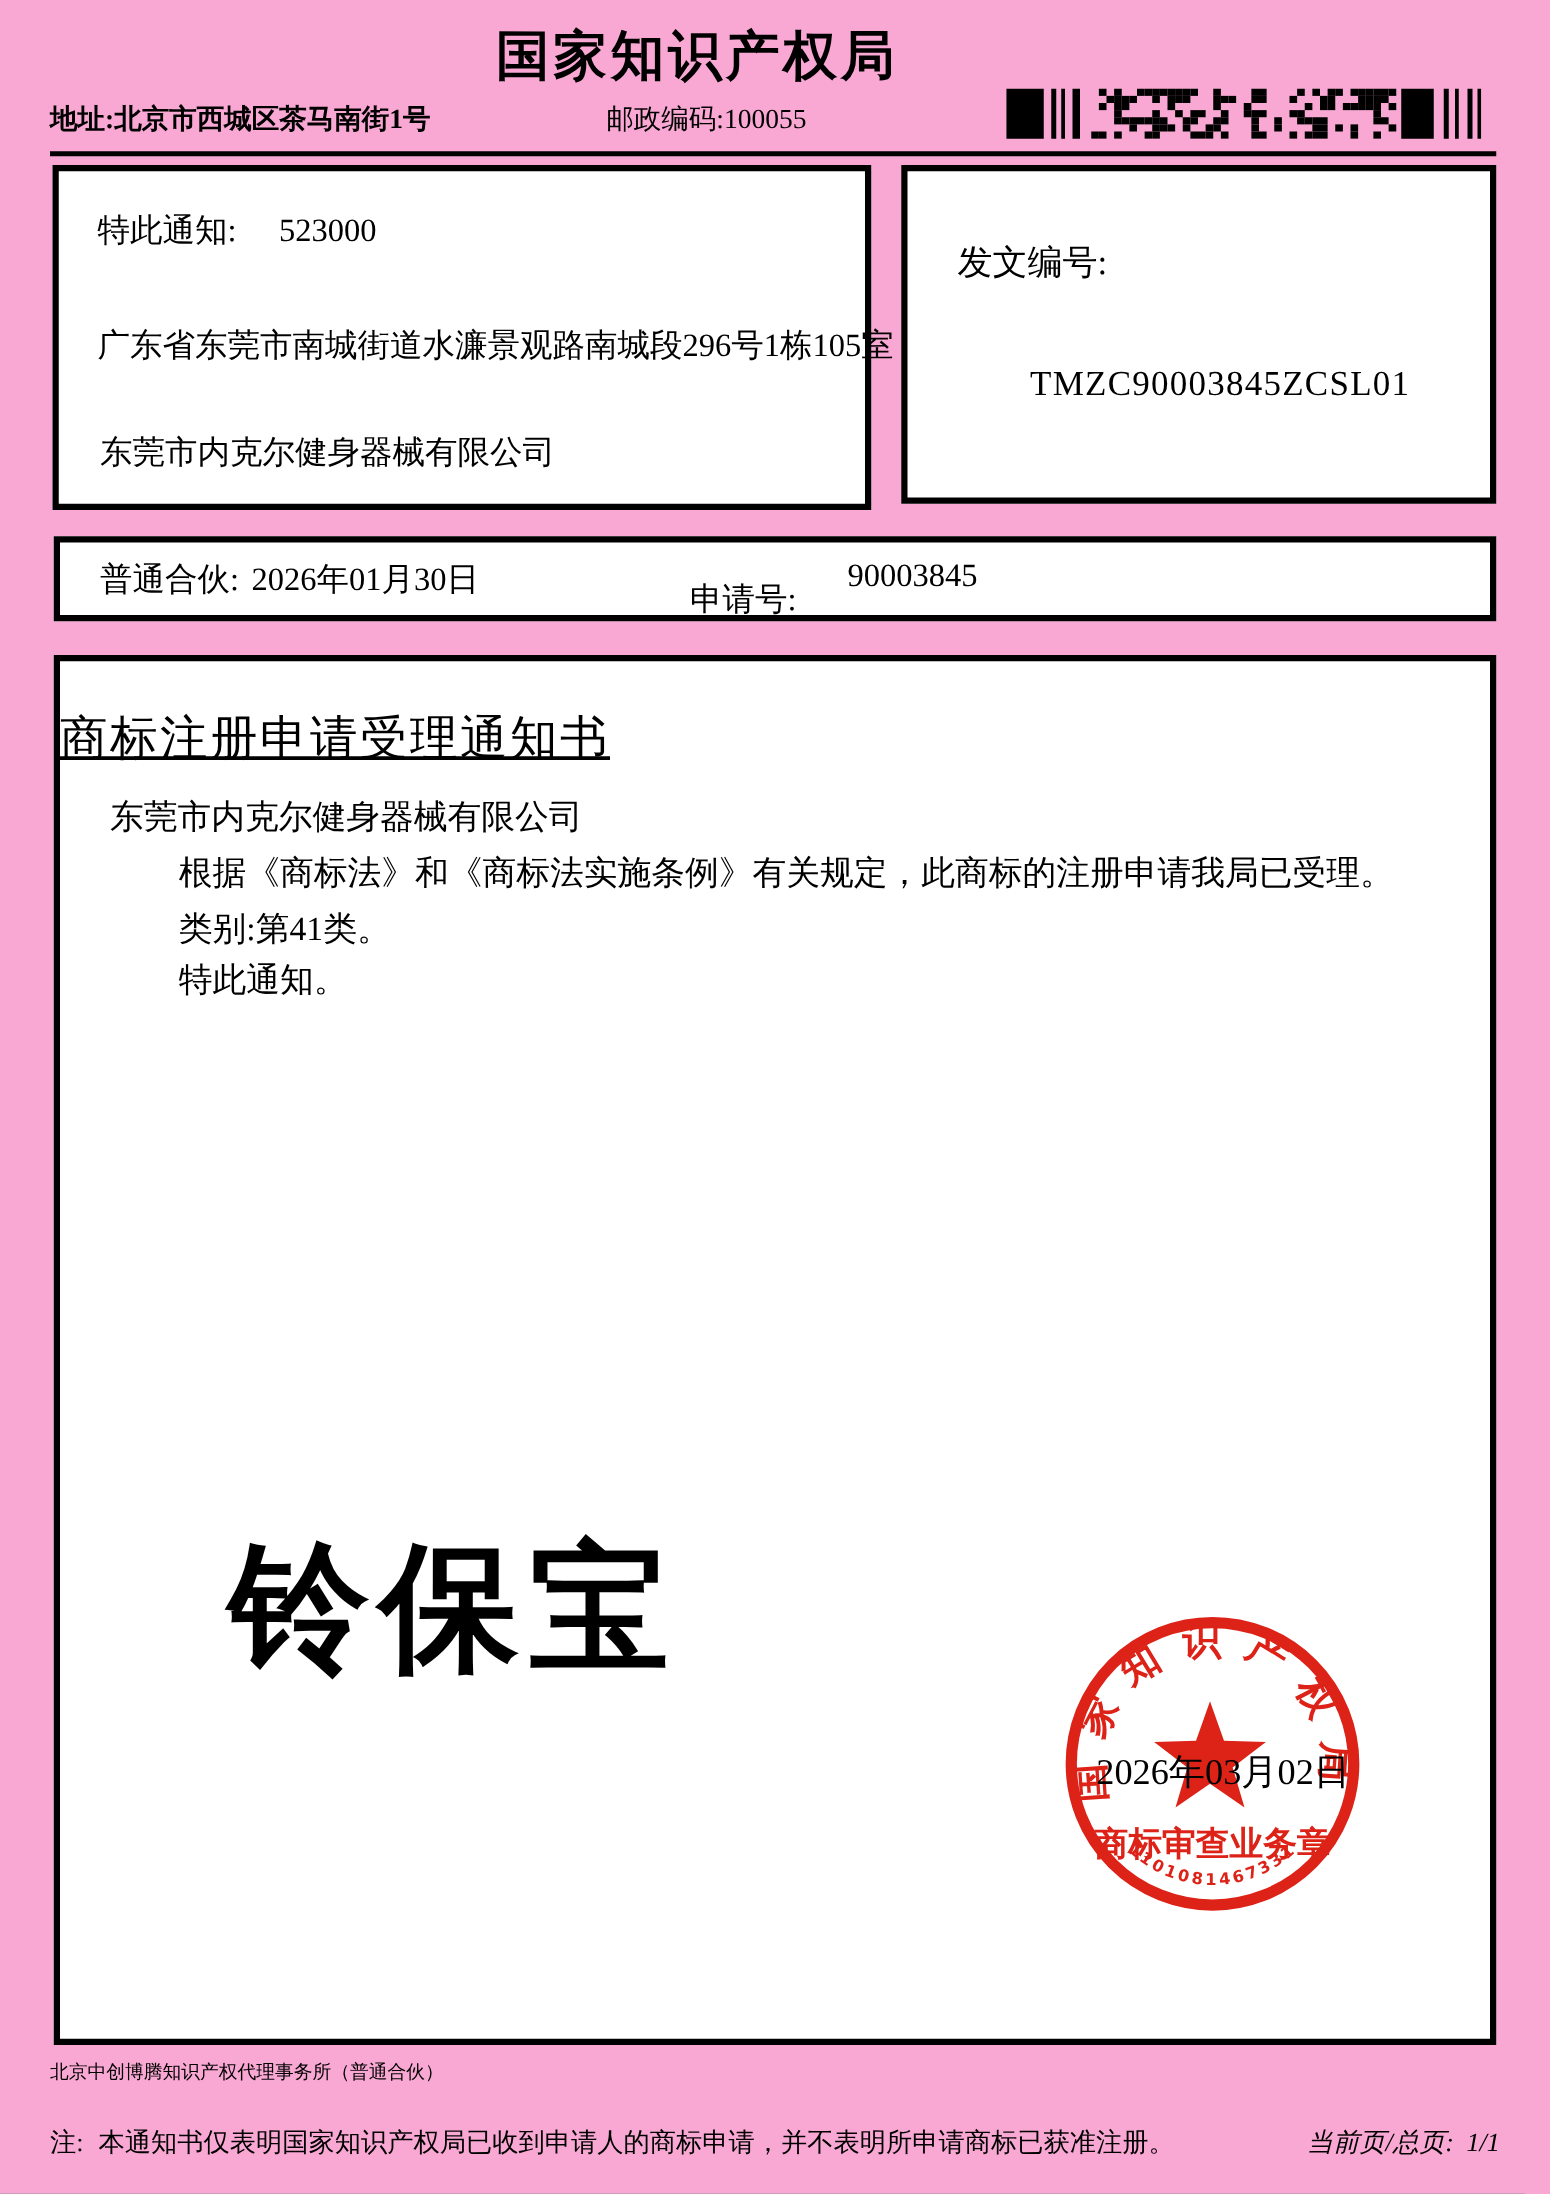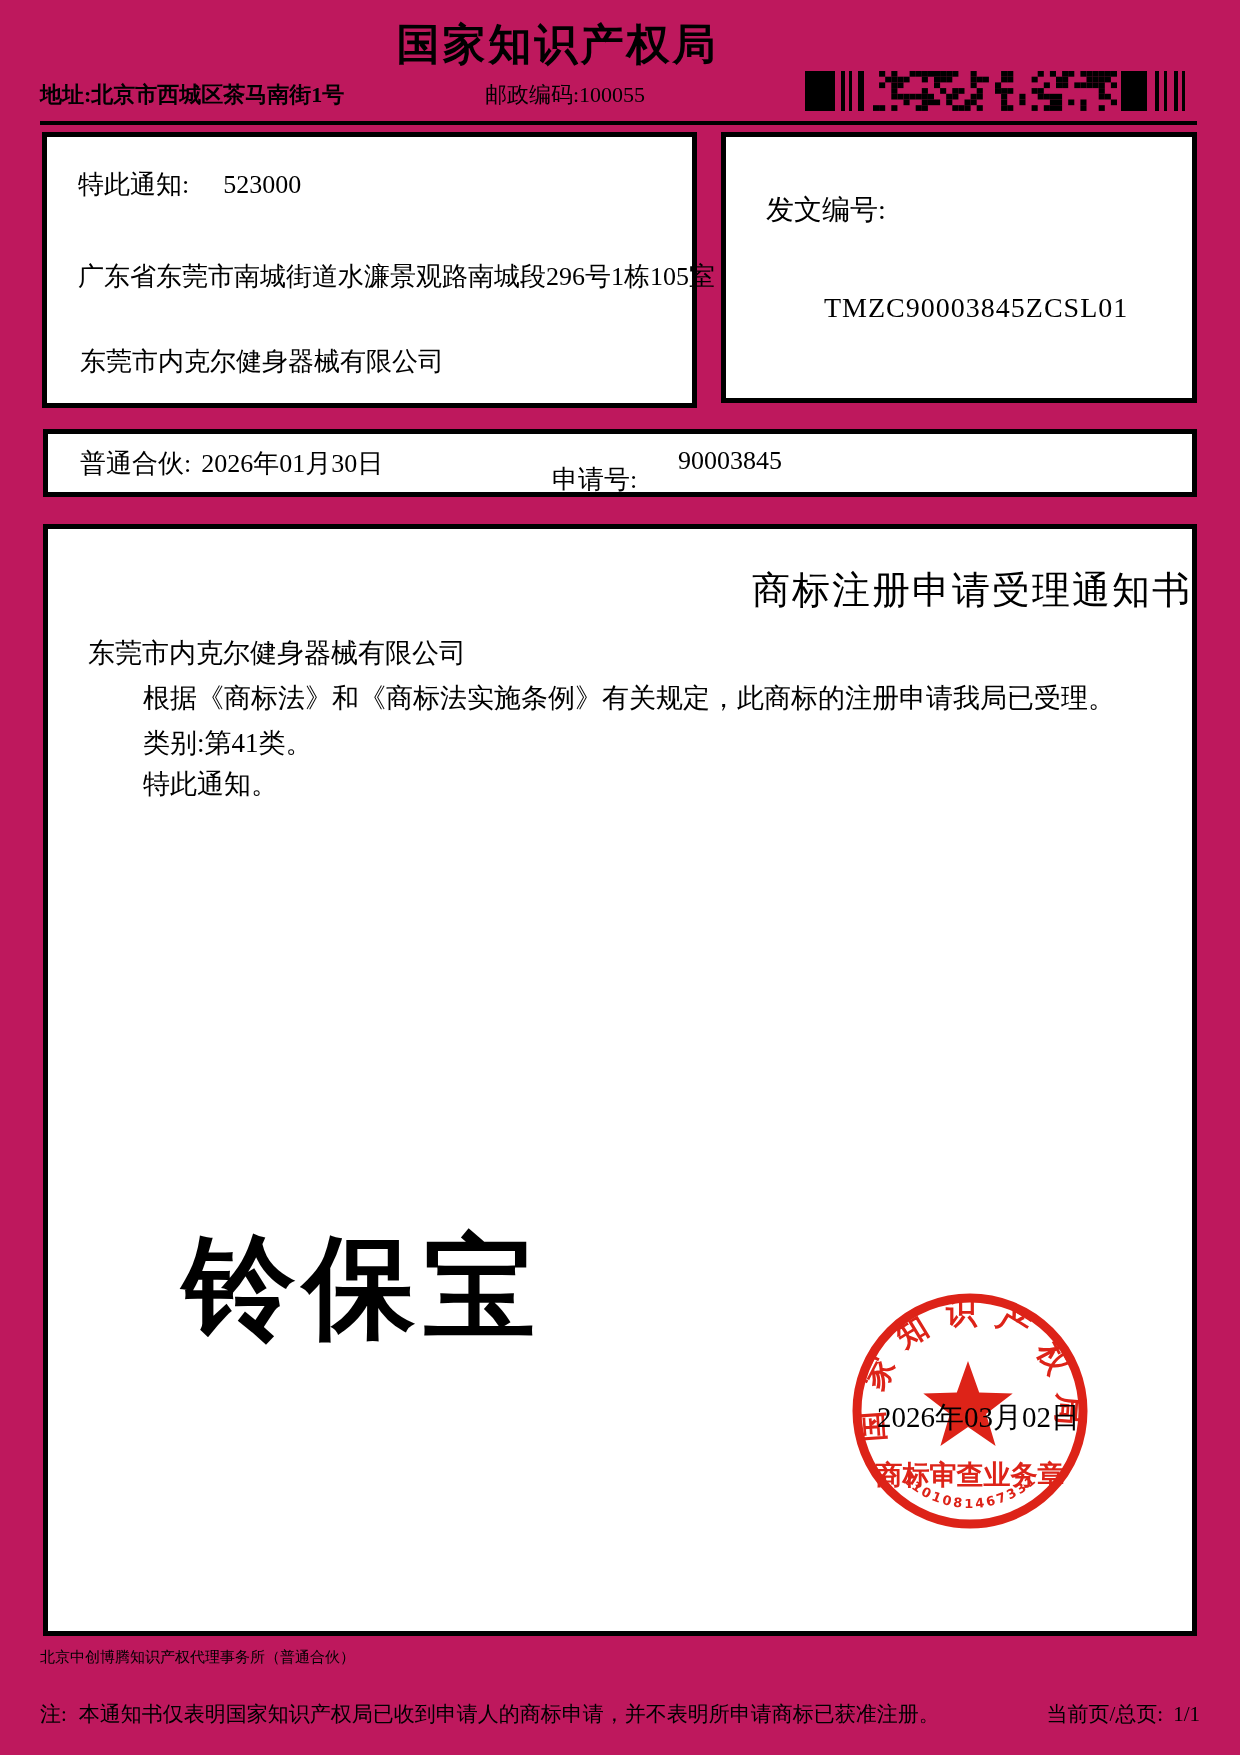--- a/index.html
+++ b/index.html
@@ -1,20 +1,20 @@
 <!DOCTYPE html>
 <html><head>
 <meta charset="utf-8">
 <style>
   html,body{margin:0;padding:0;background:#888;}
   .page{
     position:relative;
     width:1240px;height:1755px;
     margin:0 auto;
-    background:#be185d;
+    background:#f9a8d4;
     color:#000;
     font-family:"Liberation Serif","DejaVu Serif",serif;
     overflow:hidden;
   }
   .abs{position:absolute;white-space:nowrap;}
   .org-title{
     left:0;top:16px;width:1115px;text-align:center;
     font-size:43px;font-weight:bold;letter-spacing:3px;
     font-family:"DejaVu Sans","Liberation Sans",sans-serif;
   }
@@ -27,34 +27,34 @@
   .box-recipient{left:42px;top:132px;width:645px;height:266px;}
   .box-ref{left:721px;top:132px;width:466px;height:261px;}
   .bar-app{left:43px;top:429px;width:1144px;height:58px;}
   .box-main{left:43px;top:524px;width:1144px;height:1102px;}
   .fs26{font-size:26px;}
   .fs28{font-size:28px;}
   .row{display:flex;align-items:baseline;}
   .gap34{display:inline-block;width:34px;}
   .gap18{display:inline-block;width:18px;}
   .notice-title{
-    left:0;top:36px;width:100%;text-align:right;
-    font-size:38px;letter-spacing:2px;
+    left:0;top:36px;width:100%;text-align:left;
+    font-size:38px;letter-spacing:2px;text-decoration:underline;
   }
   .body-line{font-size:27px;}
   .trademark{
     left:135px;top:700px;
     font-size:112px;line-height:1.05;font-weight:900;letter-spacing:8px;
     font-family:"DejaVu Sans","Liberation Sans",sans-serif;
   }
   .seal-svg{position:absolute;left:847px;top:1288px;width:246px;height:246px;}
   .seal-date{left:877px;top:1398px;font-size:29px;z-index:5;}
   .footer-agency{left:40px;top:1648px;font-size:15px;}
   .footer-note{left:40px;top:1700px;font-size:21px;}
-  .footer-page{right:40px;top:1700px;font-size:21px;}
+  .footer-page{right:40px;top:1700px;font-size:21px;font-style:italic;}
 </style>
 </head>
 <body>
 
 <div class="page">
 
   <div class="abs org-title">国家知识产权局</div>
   <div class="abs addr-line addr-left">地址:北京市西城区茶马南街1号</div>
   <div class="abs addr-line addr-mid">邮政编码:100055</div>
   <div class="abs barcode" id="barcode"><svg viewBox="0 0 380 42" width="380" height="42">

